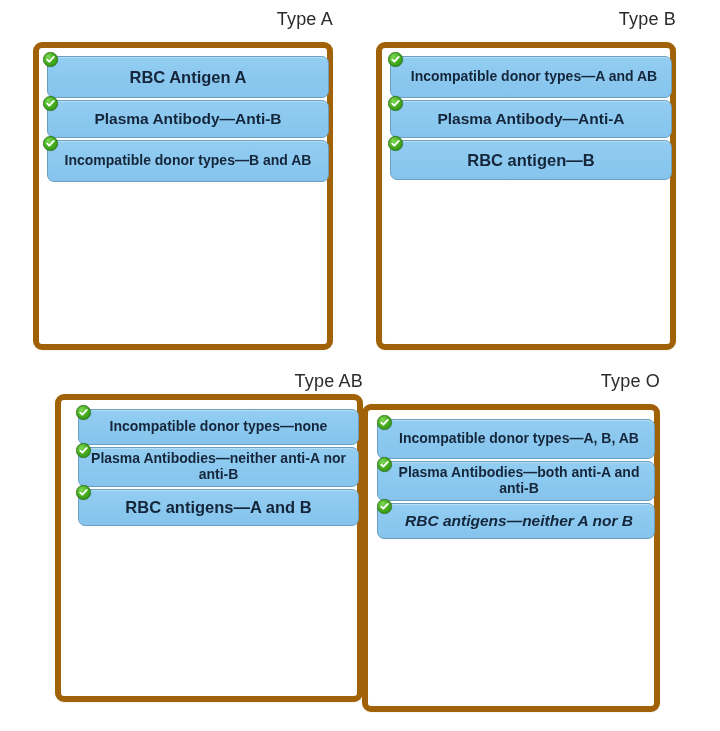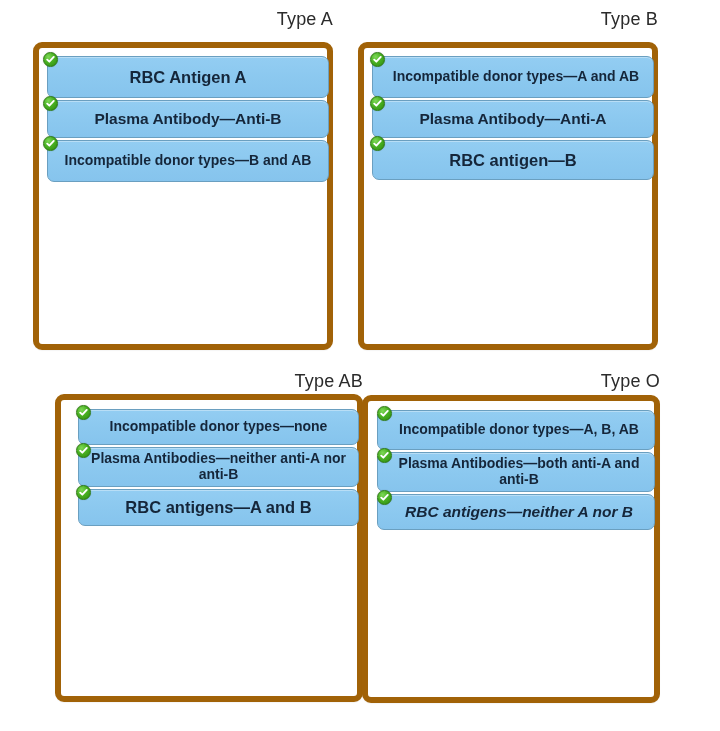--- a/index.html
+++ b/index.html
@@ -144,21 +144,21 @@
               <path d="M1.4 5.2 L3.7 7.4 L8.6 2.1" stroke="#ffffff" stroke-width="2.1" fill="none" stroke-linecap="round" stroke-linejoin="round"></path>
             </svg>
           </span>
           <span class="bar-label">Incompatible donor types—B and AB</span>
         </div>
 
       </div>
     </div>
   </div>
 
-  <div class="group" style="left:358px; top:8px; width:300px;">
+  <div class="group" style="left:376px; top:8px; width:300px;">
     <div class="group-title">Type B</div>
     <div class="panel" style="width:300px; height:308px; margin-top:10px;">
       <div class="bars" style="left:8px; top:8px; width:282px;">
 
         <div class="bar t-sm pad-left" style="height:42px;">
           <span class="check chk-in">
             <svg width="9" height="9" viewBox="0 0 10 10">
               <path d="M1.4 5.2 L3.7 7.4 L8.6 2.1" stroke="#ffffff" stroke-width="2.1" fill="none" stroke-linecap="round" stroke-linejoin="round"></path>
             </svg>
           </span>
@@ -218,21 +218,21 @@
           </span>
           <span class="bar-label">RBC antigens—A and B</span>
         </div>
 
       </div>
     </div>
   </div>
 
   <div class="group" style="left:362px; top:370px; width:298px;">
     <div class="group-title">Type O</div>
-    <div class="panel" style="width:298px; height:308px; margin-top:1px;">
+    <div class="panel" style="width:298px; height:308px; margin-top:10px;">
       <div class="bars" style="left:9px; top:9px; width:278px;">
 
         <div class="bar t-sm pad-left" style="height:40px;">
           <span class="check chk-deep">
             <svg width="9" height="9" viewBox="0 0 10 10">
               <path d="M1.4 5.2 L3.7 7.4 L8.6 2.1" stroke="#ffffff" stroke-width="2.1" fill="none" stroke-linecap="round" stroke-linejoin="round"></path>
             </svg>
           </span>
           <span class="bar-label">Incompatible donor types—A, B, AB</span>
         </div>

